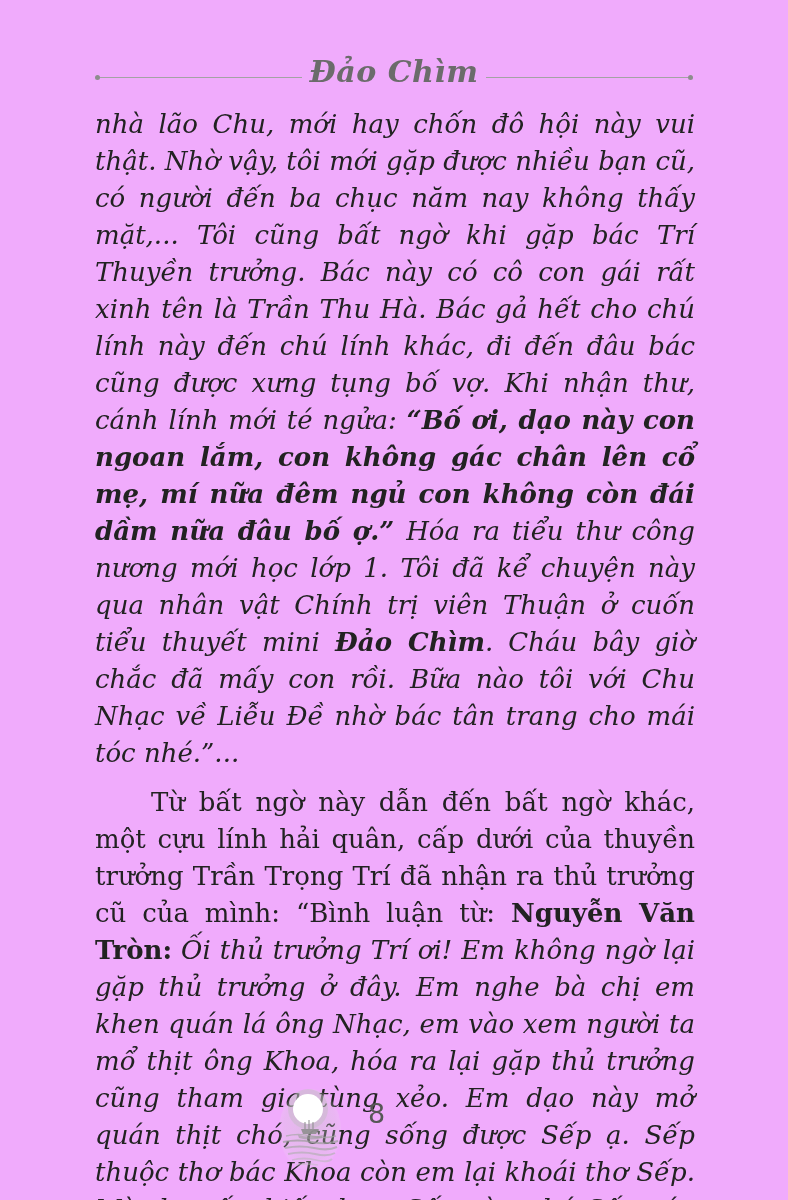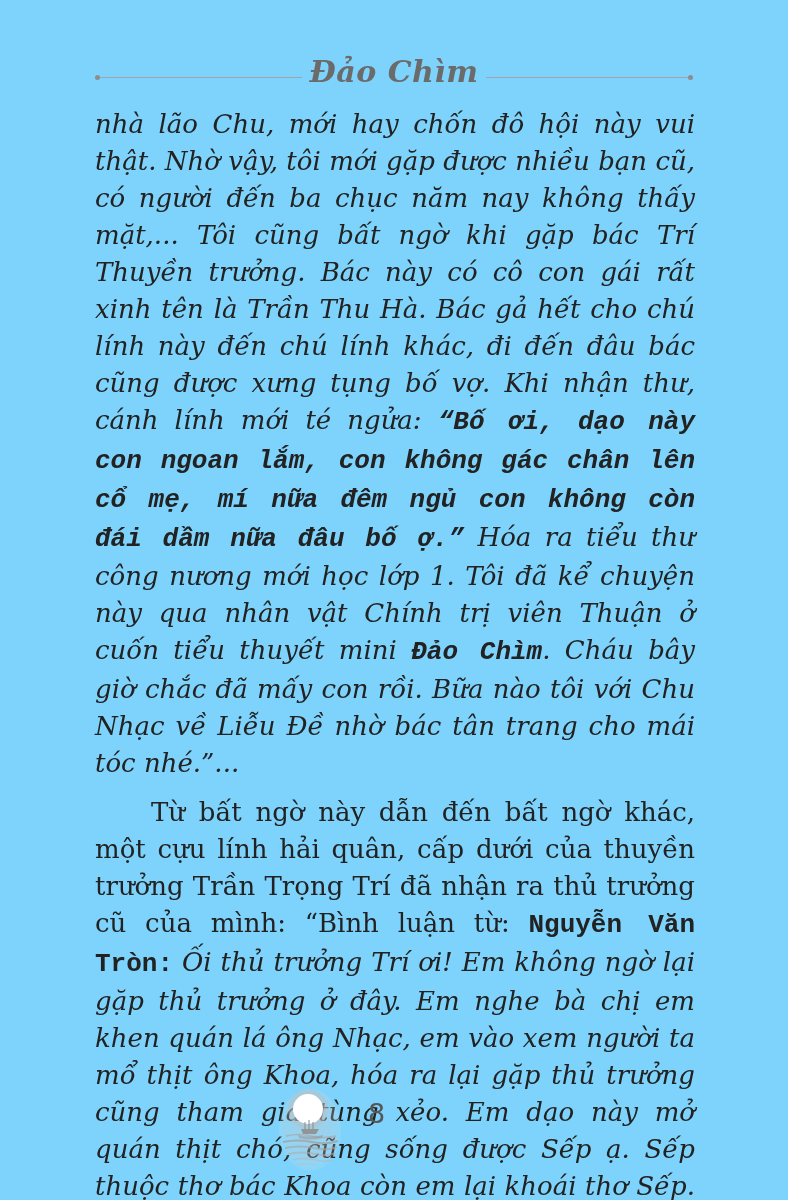--- a/index.html
+++ b/index.html
@@ -1,21 +1,21 @@
 <!DOCTYPE html>
 <html><head>
 <meta charset="utf-8">
 <style>
   html, body { margin: 0; padding: 0; background: #e8e8e8; }
   .page {
     position: relative;
     width: 788px;
     height: 1200px;
     margin: 0 auto;
-    background: #7dd3fc;
+    background: #f0abfc;
     overflow: hidden;
     font-family: "DejaVu Serif", "Liberation Serif", serif;
   }
   
   .running-head {
     position: absolute;
     top: 60px;
     left: 95px;
     right: 95px;
     display: flex;
@@ -50,21 +50,21 @@
     left: 95px;
     width: 600px;
     color: #222222;
     font-size: 26px;
     line-height: 37px;
     text-align: justify;
   }
   .para { margin: 0 0 12px 0; }
   .para.italic { font-style: italic; }
   .para.indent { text-indent: 56px; }
-  .seg-bold { font-weight: bold; font-family: Liberation Mono, monospace; }
+  .seg-bold { font-weight: bold; }
   .seg-italic { font-style: italic; }
   
   .page-footer {
     position: absolute;
     left: 0;
     top: 1082px;
     width: 100%;
     height: 95px;
   }
   .footer-illustration {

